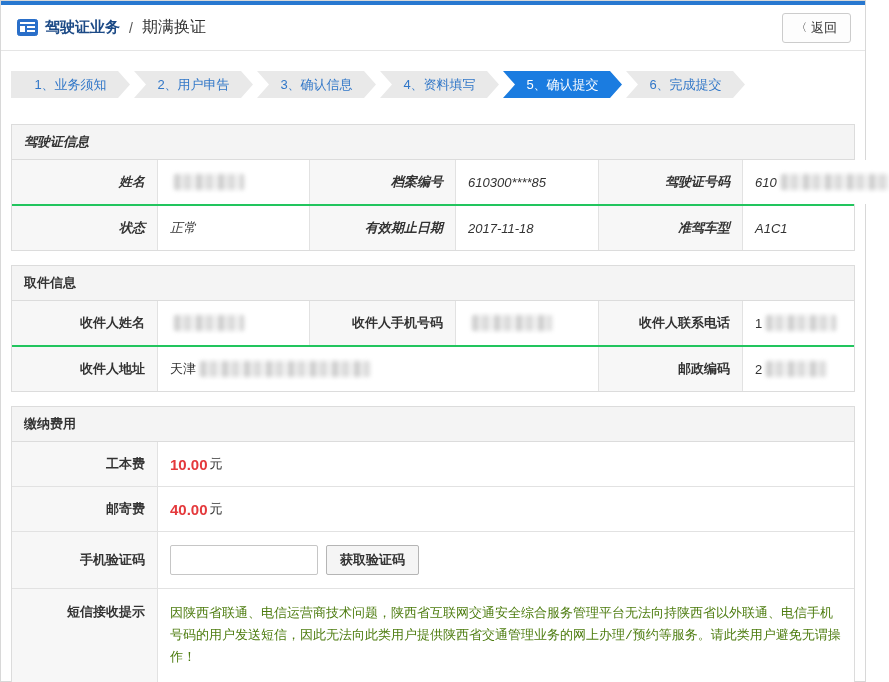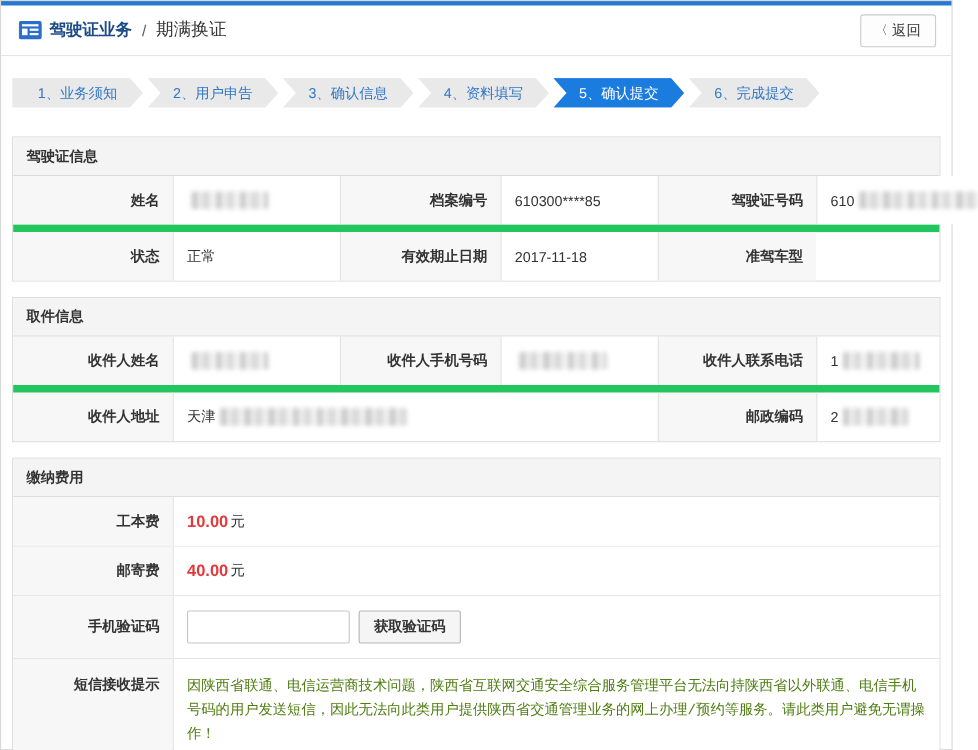--- a/index.html
+++ b/index.html
@@ -20,24 +20,24 @@
 
   
   .steps { display:flex; margin:20px 10px 0 10px; }
   .step { width:119px; height:27px; line-height:27px; text-align:center; font-size:13px; color:#3177c8; background:#e9e9e9; margin-left:4px;
           clip-path:polygon(0 0, calc(100% - 12px) 0, 100% 50%, calc(100% - 12px) 100%, 0 100%, 12px 50%); cursor:pointer; }
   .step.first { margin-left:0; clip-path:polygon(0 0, calc(100% - 12px) 0, 100% 50%, calc(100% - 12px) 100%, 0 100%); }
   .step.active { background:#1b7ce0; color:#fff; }
 
   
   .section { margin:14px 10px 0 10px; border:1px solid #dcdcdc; }
-  .section.firstsec { margin-top:26px; }
+  .section.firstsec { margin-top:26px;font-style:italic; }
   .sec-title { background:#f4f4f4; border-bottom:1px solid #dcdcdc; padding:8px 12px; font-size:13px; font-weight:bold; color:#333; }
   .row { display:grid; grid-template-columns:145px 152px 146px 143px 144px 1fr; }
-  .row + .row { border-top:7px solid #22c55e; }
+  .row + .row { border-top:2px solid #22c55e; }
   .cell { padding:13px 12px; font-size:13px; color:#333; display:flex; align-items:center; min-height:42px; }
   .cell + .cell { border-left:1px solid #e2e2e2; }
   .cell.label { background:#f7f7f7; font-weight:bold; justify-content:flex-end; text-align:right; }
   .cell.value { background:#fff; }
   .span3 { grid-column:span 3; }
 
   .row2 { display:grid; grid-template-columns:145px 1fr; }
   .row2 + .row2 { border-top:1px solid #e2e2e2; }
 
   
@@ -104,20 +104,21 @@
           <span>610</span>
           <span class="blur w110"></span>
         </div>
     </div>
     <div class="row">
       <div class="cell label">状态</div>
       <div class="cell value">正常</div>
       <div class="cell label">有效期止日期</div>
       <div class="cell value">2017-11-18</div>
       <div class="cell label">准驾车型</div>
+      <div class="cell value">A1C1</div>
     </div>
   </div>
 
   <div class="section">
     <div class="sec-title">取件信息</div>
     <div class="row">
       <div class="cell label">收件人姓名</div>
       <div class="cell value">
           <span class="blur w70"></span>
         </div>

